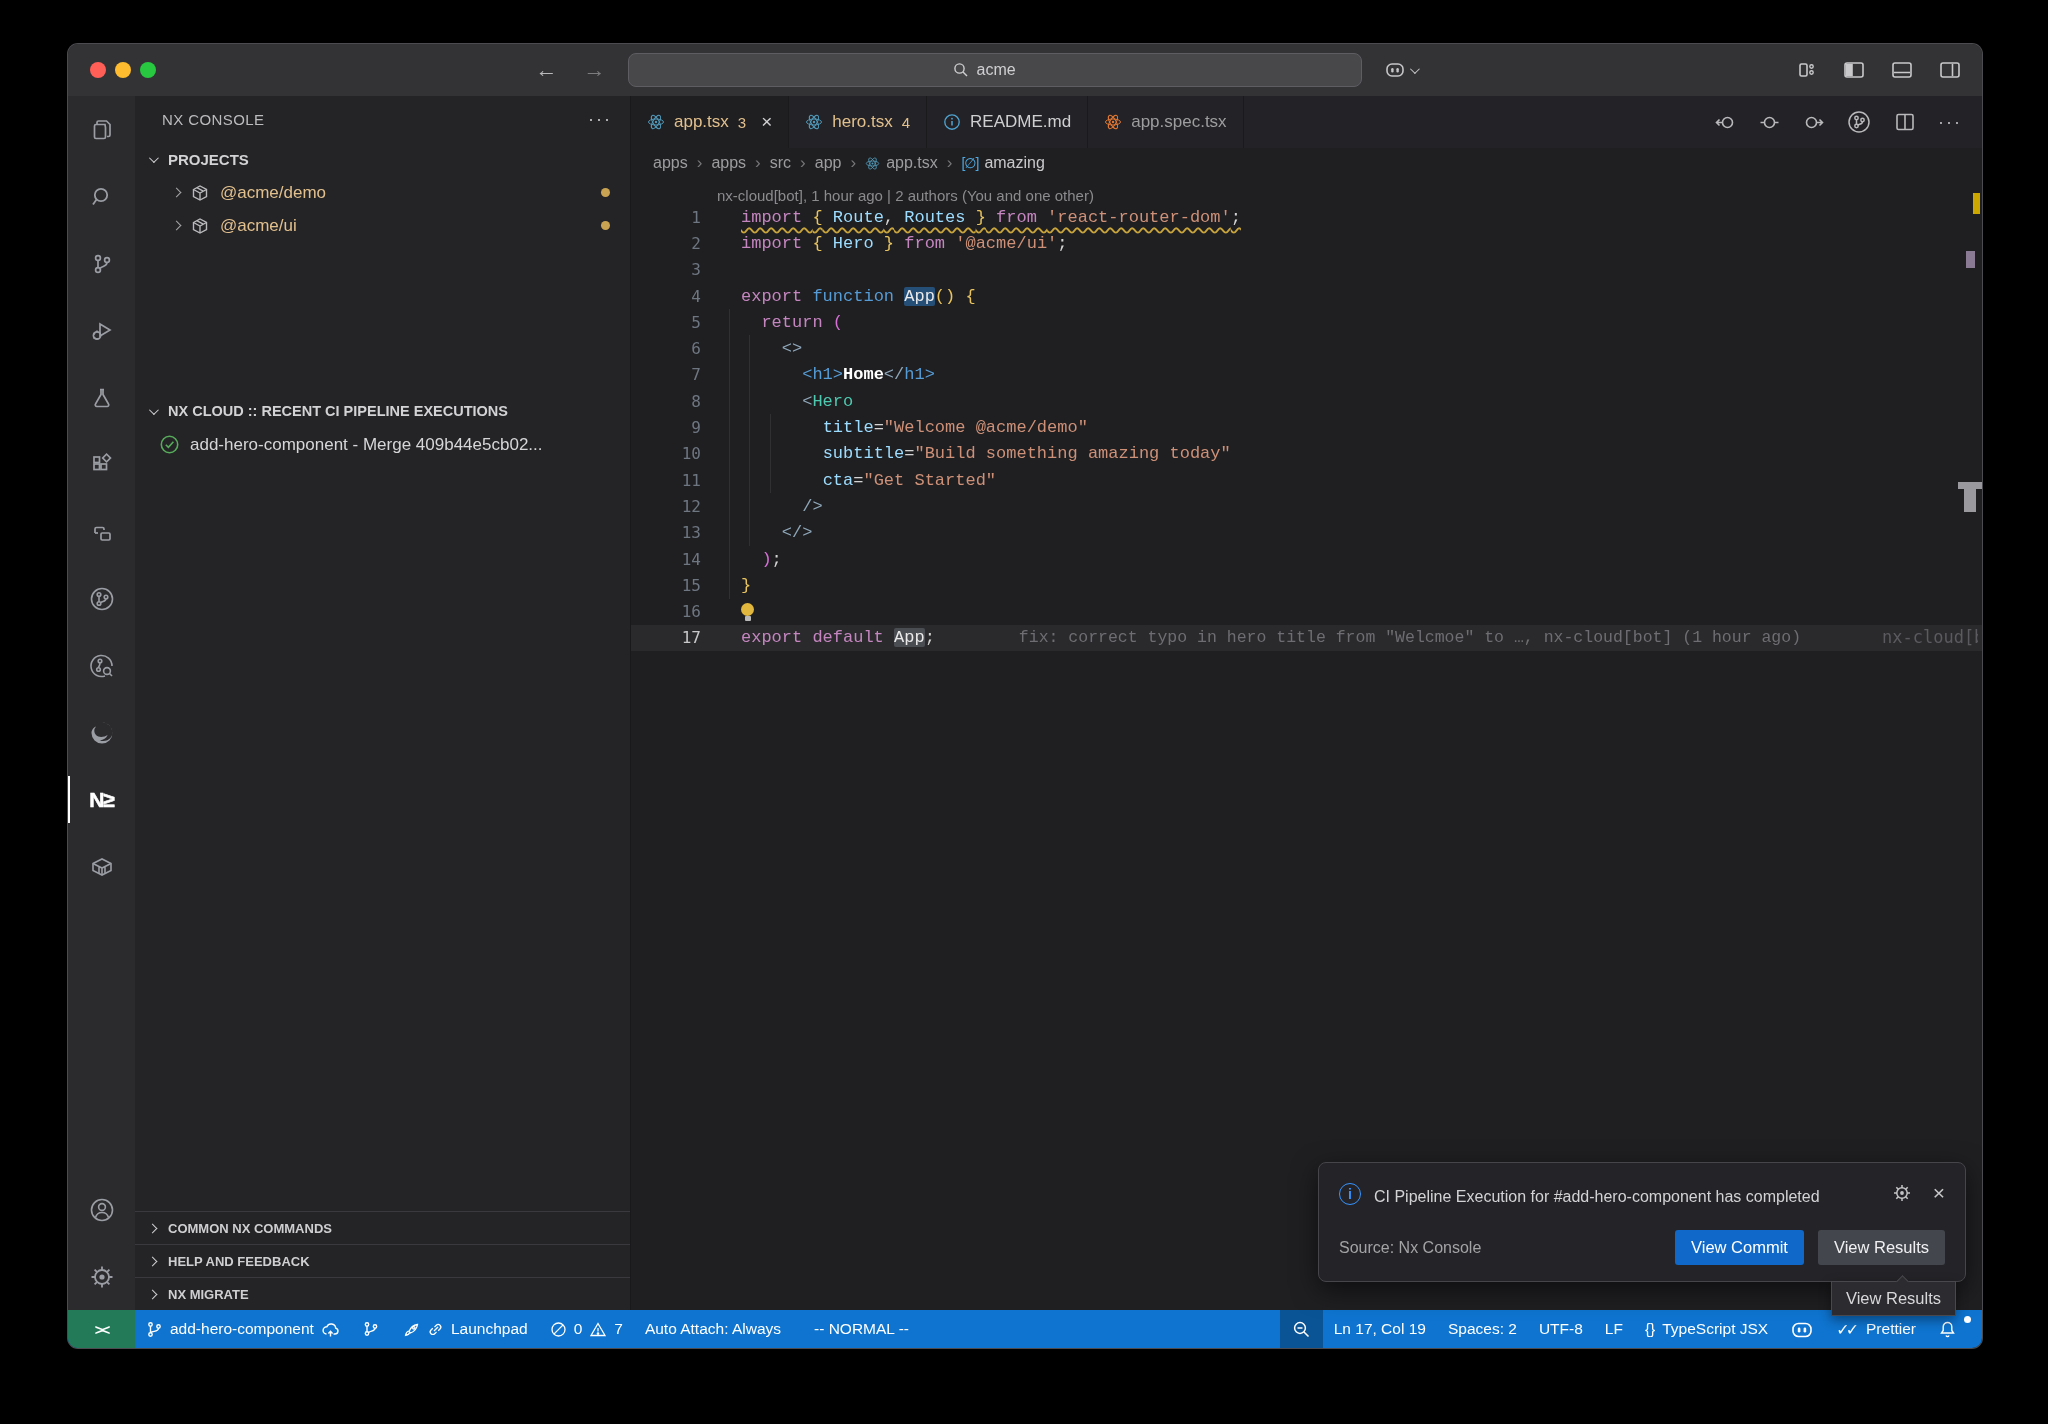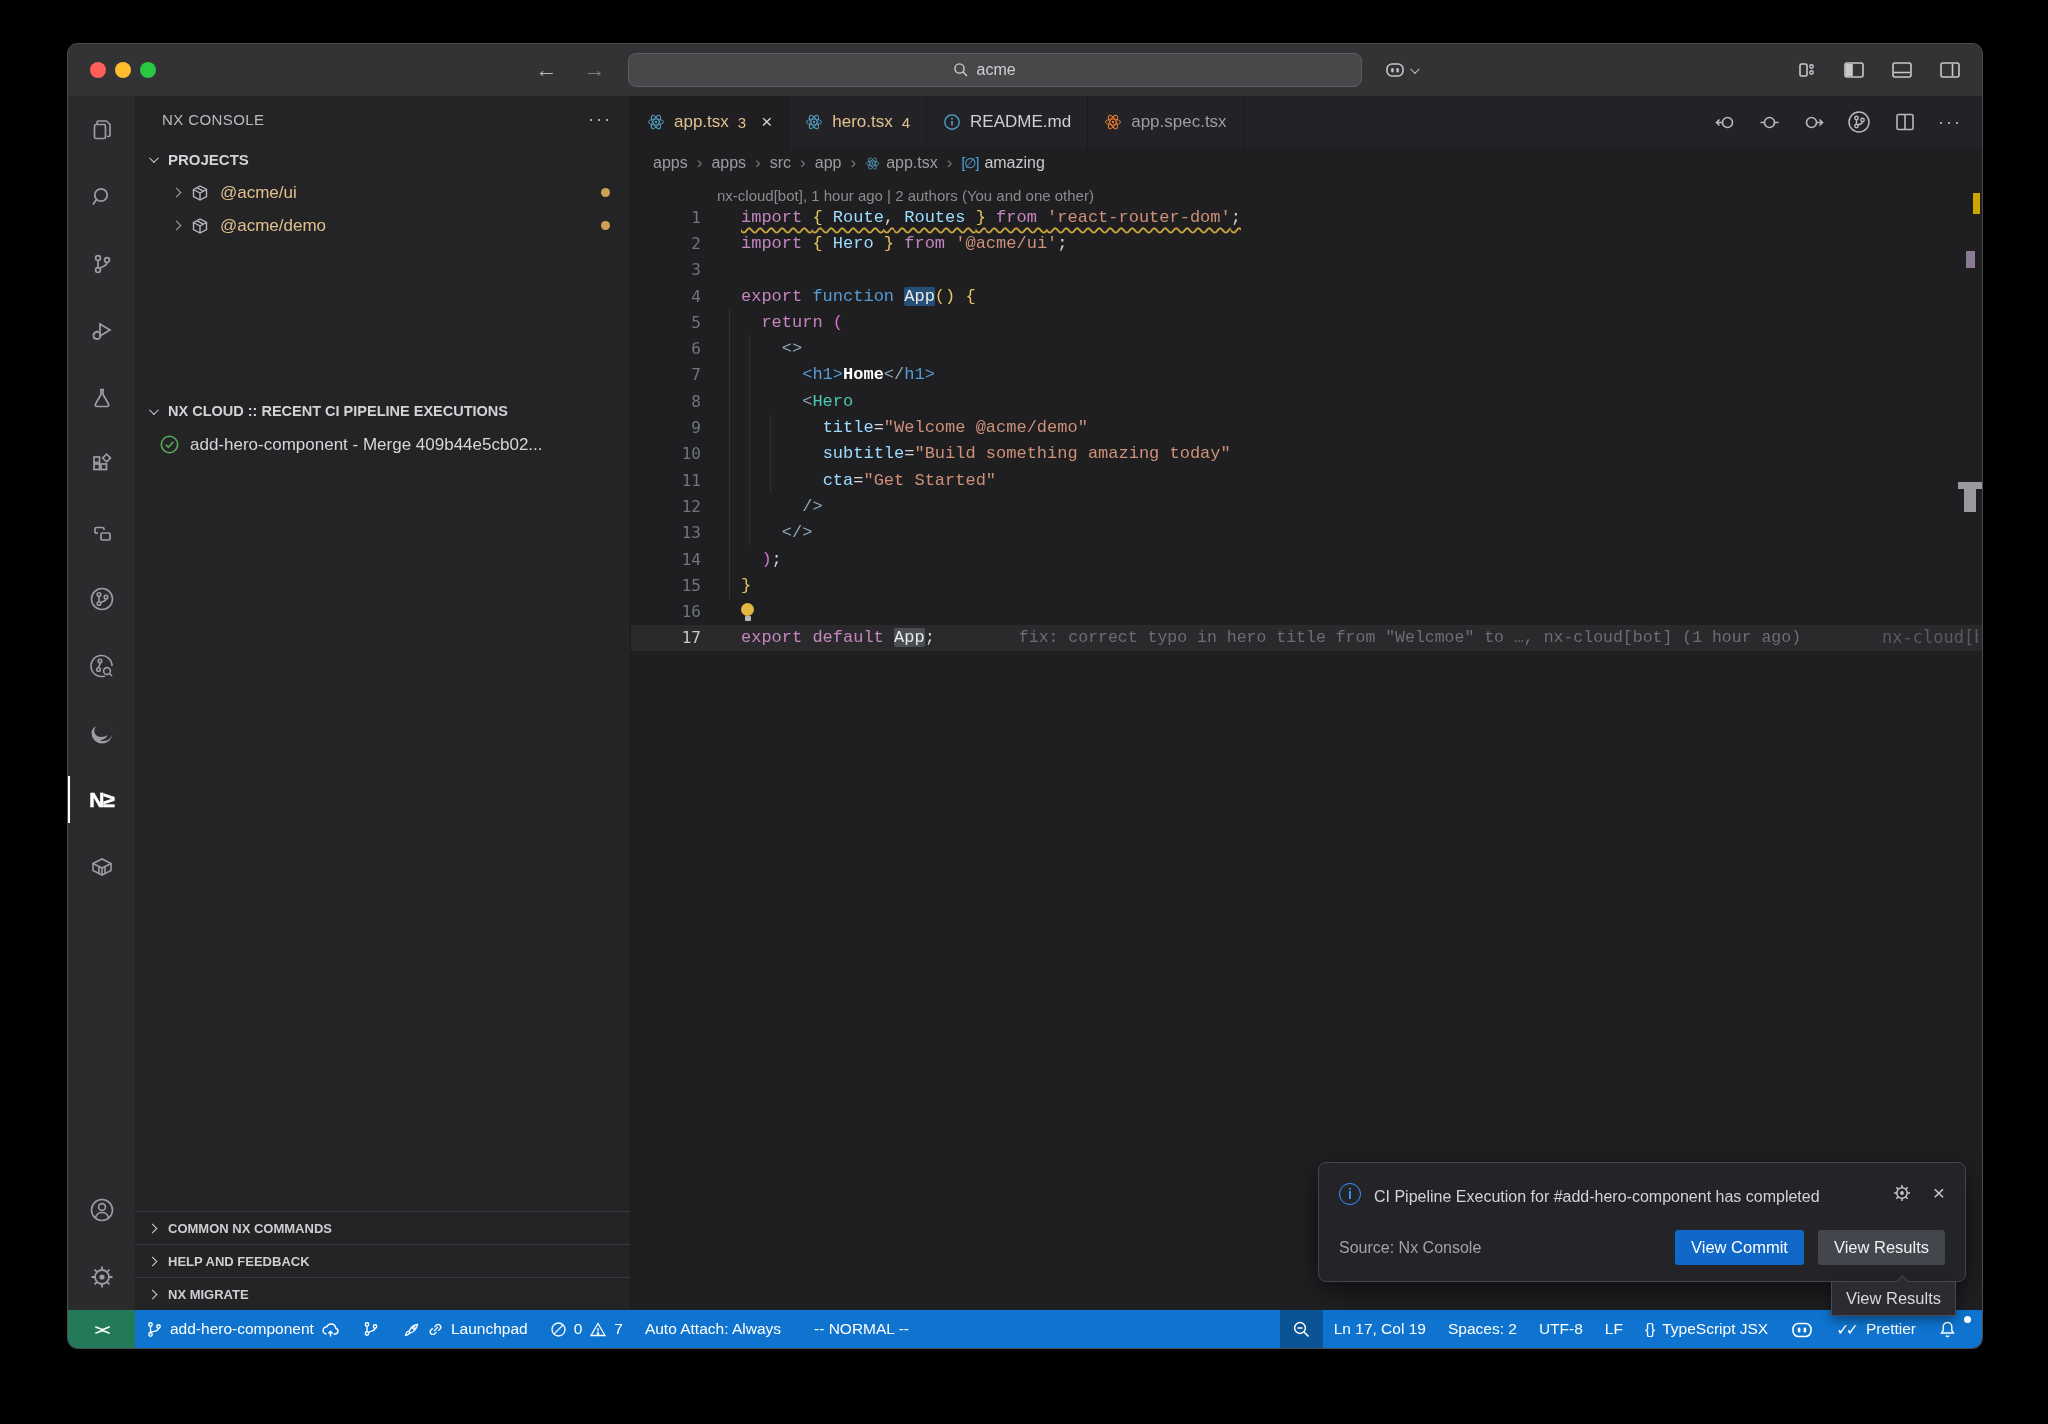--- a/index.html
+++ b/index.html
@@ -291,31 +291,31 @@
         <span class="chev down"></span>
         <span>PROJECTS</span>
       </div>
 
       <div class="tree-item">
         <span class="chev right" style="color:#a6a6a9"></span>
         <svg width="20" height="20" viewBox="0 0 20 20" fill="none" stroke="#b9b9bc" stroke-width="1.4">
             <path d="M3.5 6.5 10 3l6.5 3.5v7L10 17l-6.5-3.5z"></path>
             <path d="M3.5 6.5 10 10l6.5-3.5M10 10v7M6.8 4.7l6.5 3.5"></path>
           </svg>
-        <span class="label-mod">@acme/ui</span>
+        <span class="label-mod">@acme/demo</span>
         <span class="sp"></span>
         <span class="dot-badge"></span>
       </div>
       <div class="tree-item">
         <span class="chev right" style="color:#a6a6a9"></span>
         <svg width="20" height="20" viewBox="0 0 20 20" fill="none" stroke="#b9b9bc" stroke-width="1.4">
             <path d="M3.5 6.5 10 3l6.5 3.5v7L10 17l-6.5-3.5z"></path>
             <path d="M3.5 6.5 10 10l6.5-3.5M10 10v7M6.8 4.7l6.5 3.5"></path>
           </svg>
-        <span class="label-mod">@acme/demo</span>
+        <span class="label-mod">@acme/ui</span>
         <span class="sp"></span>
         <span class="dot-badge"></span>
       </div>
 
       <div class="proj-spacer"></div>
 
       <div class="section-row" style="font-size:14.5px;">
         <span class="chev down"></span>
         <span>NX CLOUD :: RECENT CI PIPELINE EXECUTIONS</span>
       </div>

